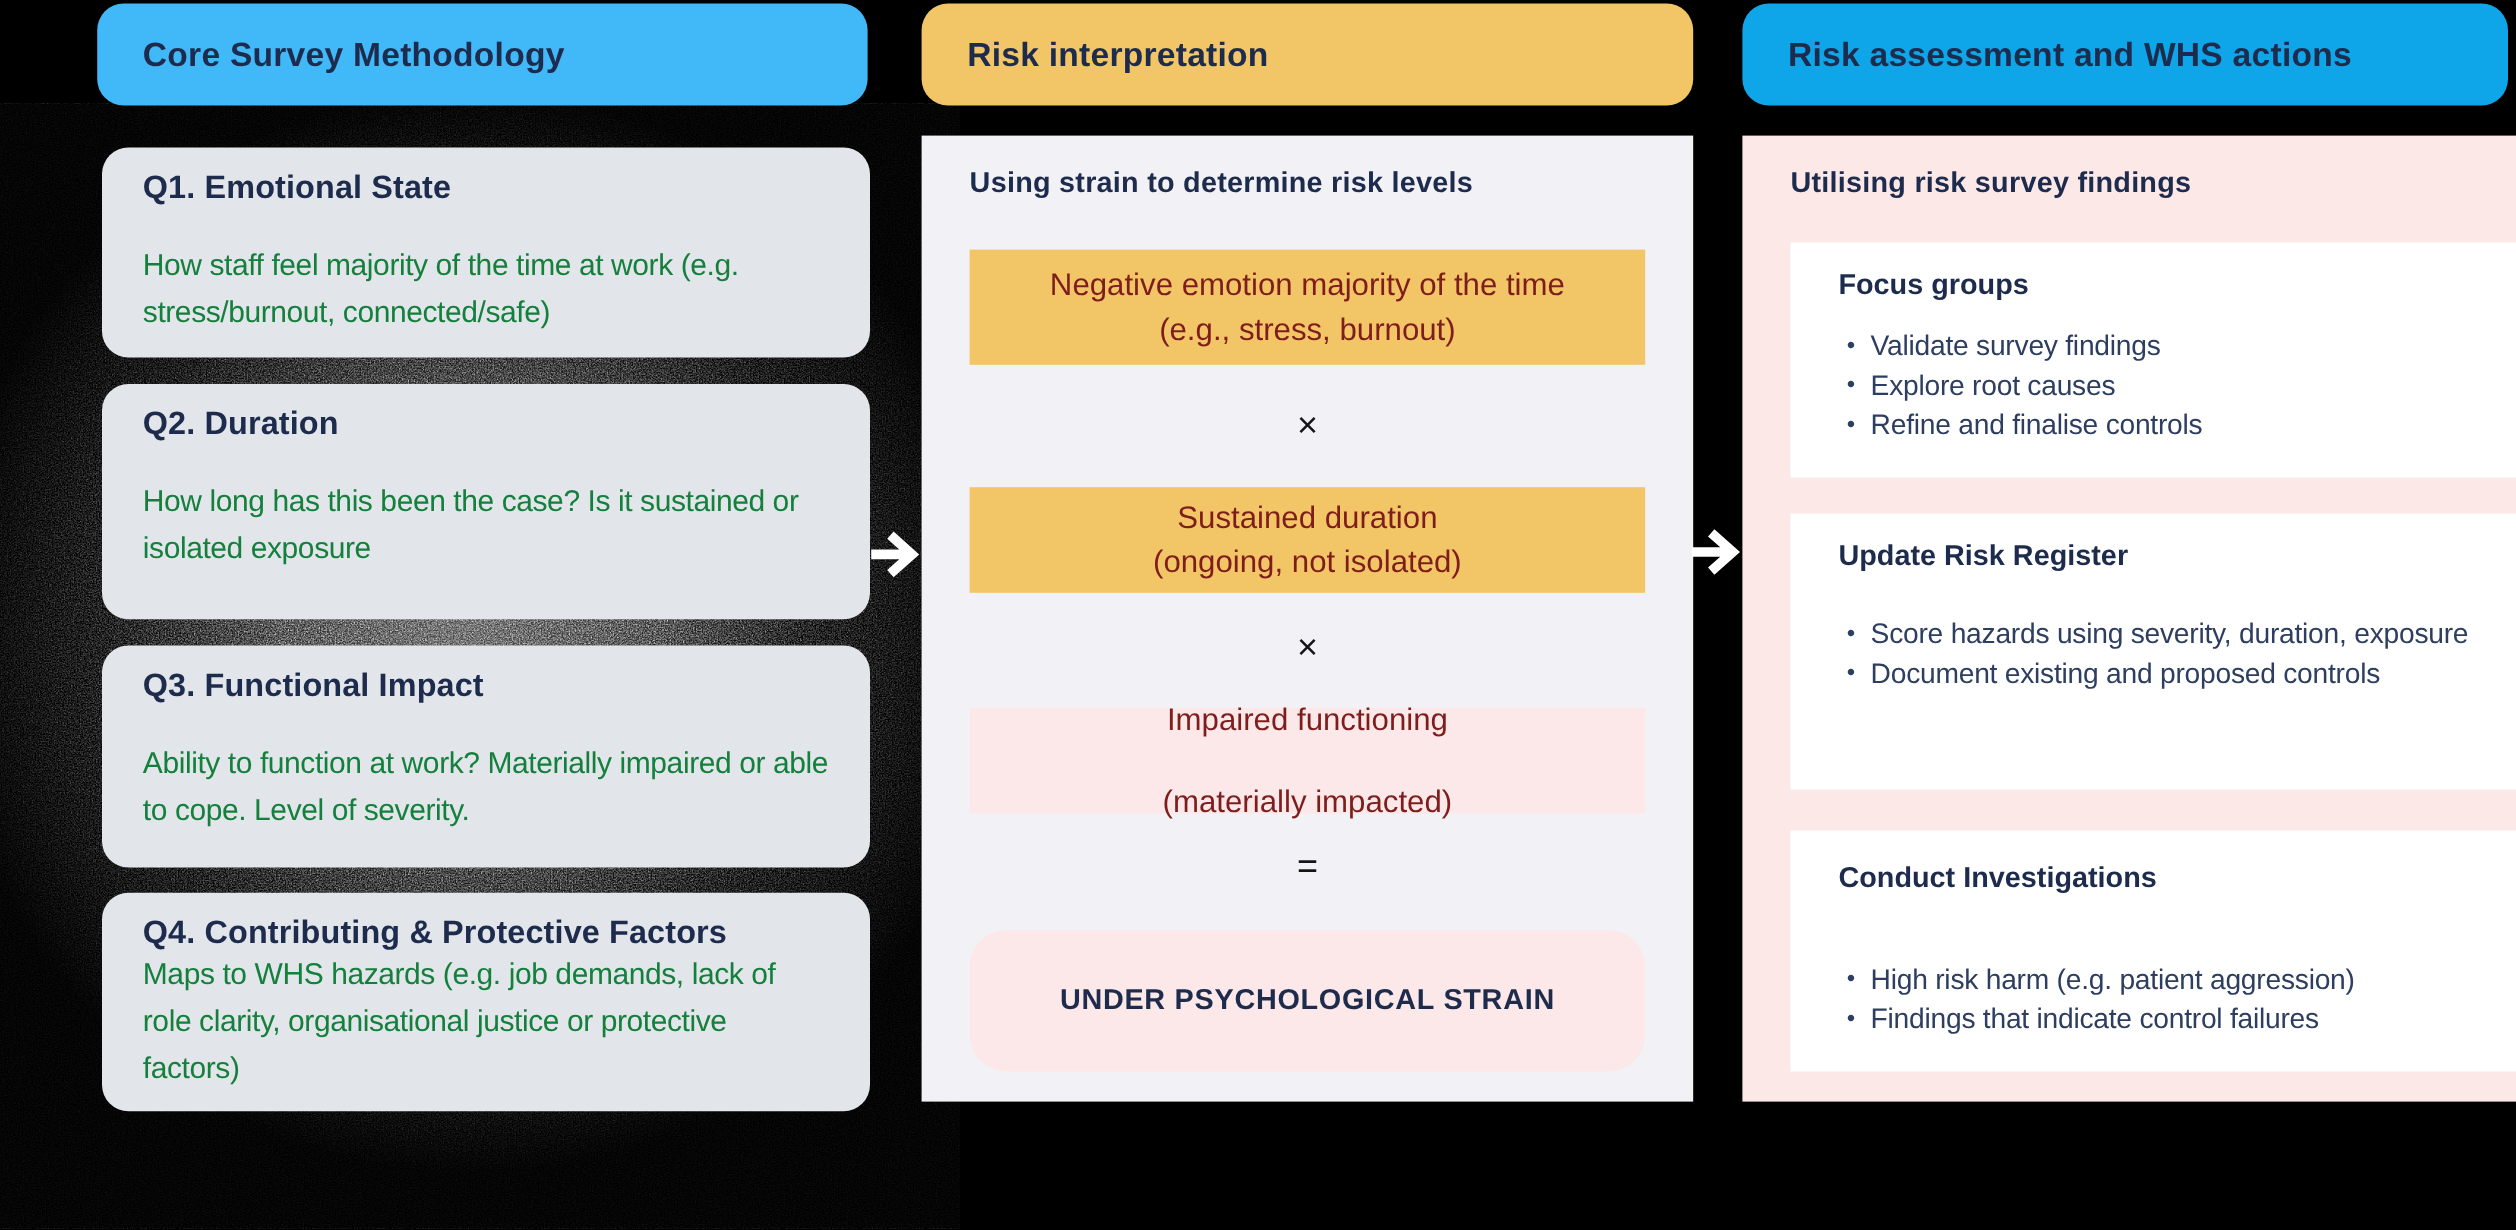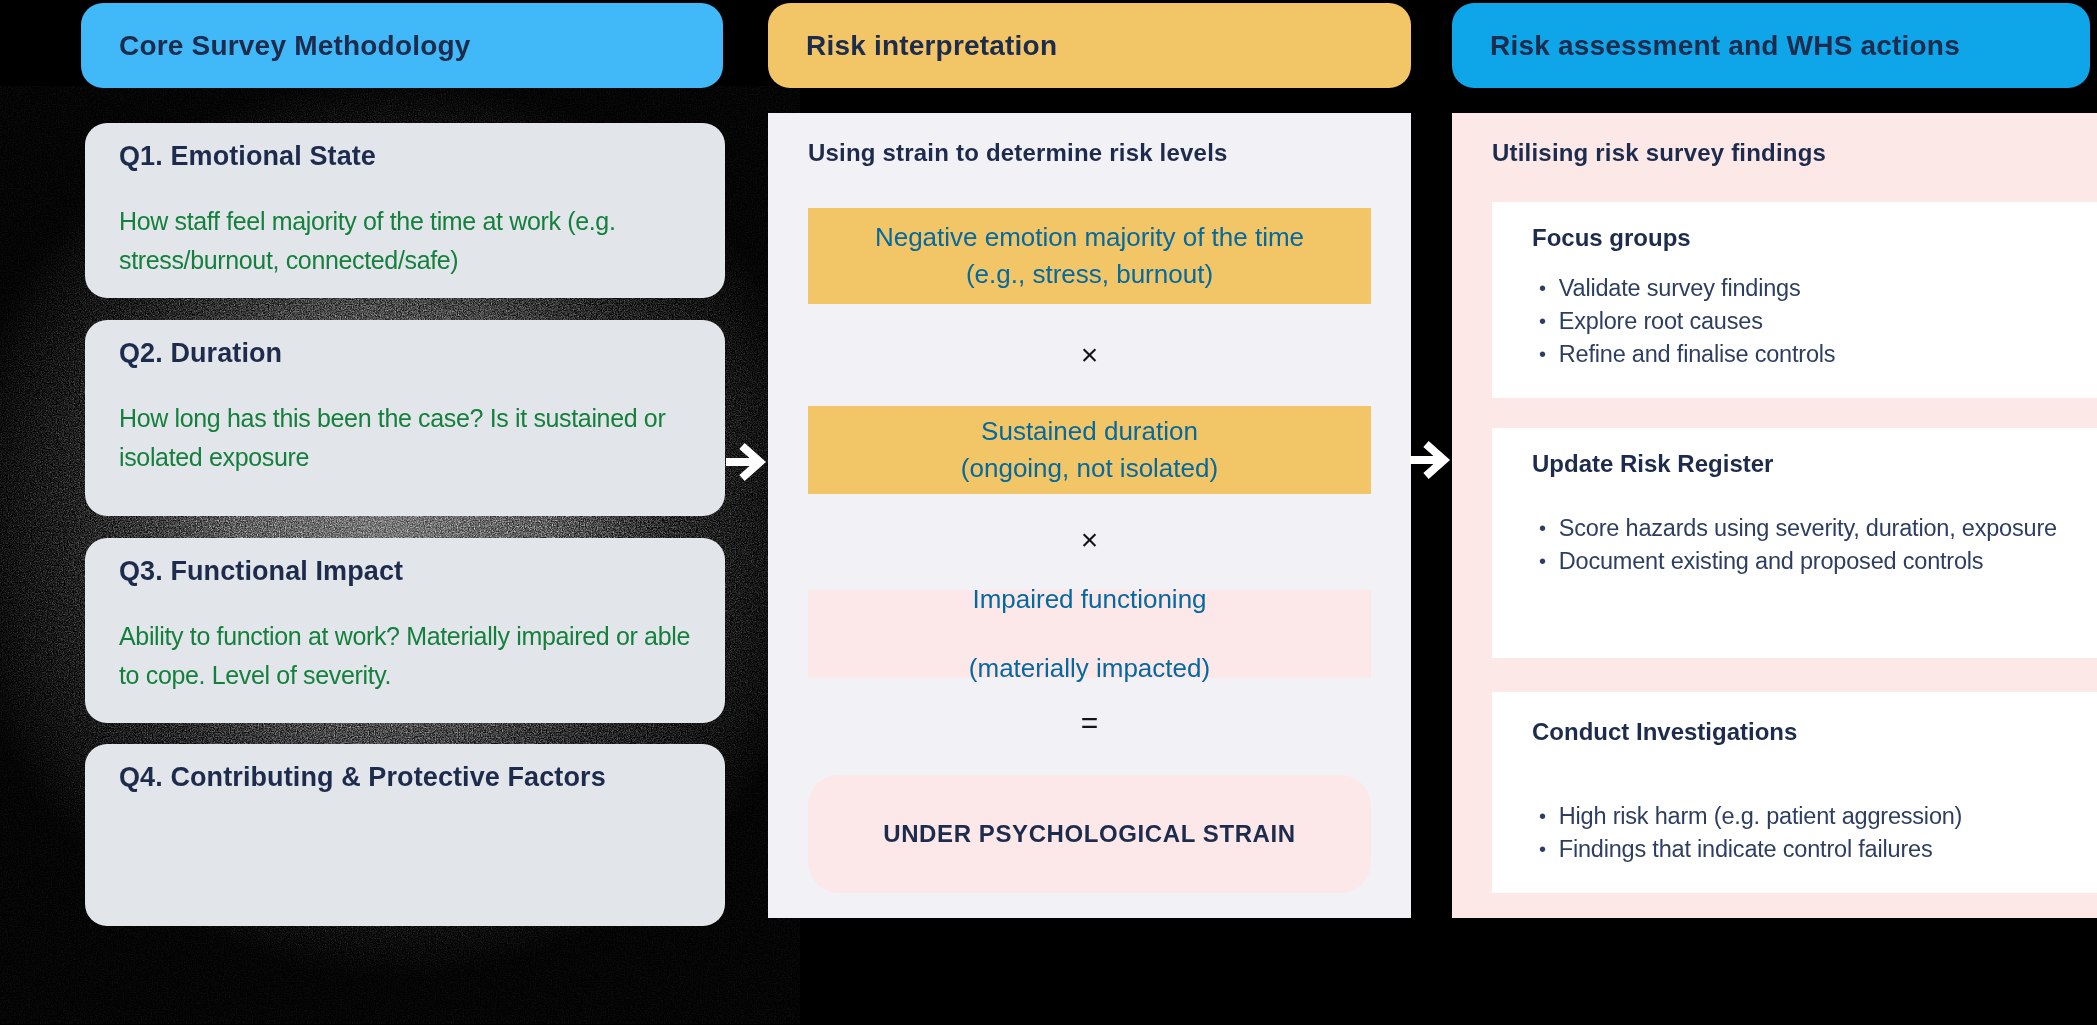--- a/index.html
+++ b/index.html
@@ -46,21 +46,21 @@
   .panel-right{left:1452px;width:645px;background:#fde8e8;}
   .panel-heading{
     position:absolute;left:40px;top:26px;font-size:24px;font-weight:bold;
     color:#1d2b4d;letter-spacing:0.2px;
   }
 
   
   .fbox{
     position:absolute;left:40px;width:563px;box-sizing:border-box;
     display:flex;flex-direction:column;justify-content:center;align-items:center;
-    text-align:center;font-size:26px;line-height:1.42;color:#0369a1;
+    text-align:center;font-size:26px;line-height:1.42;color:#7f1d1d;
   }
   .fbox.yellow{background:#f2c566;}
   .fbox.pink{background:#fce8e8;gap:32px;}
   .fbox.strain{font-size:24px;font-weight:bold;color:#1d2b4d;letter-spacing:0.6px;border-radius:31px;}
   .fop{
     position:absolute;left:0;width:643px;height:40px;line-height:40px;
     text-align:center;font-size:30px;color:#141414;font-weight:500;
   }
 
   
@@ -114,20 +114,21 @@
       <div class="qbody">How long has this been the case? Is it sustained or isolated exposure</div>
     </div>
 
     <div class="qcard" style="top:538px;height:185px">
       <div class="qtitle">Q3. Functional Impact</div>
       <div class="qbody">Ability to function at work? Materially impaired or able to cope. Level of severity.</div>
     </div>
 
     <div class="qcard tight" style="top:744px;height:182px">
       <div class="qtitle">Q4. Contributing &amp; Protective Factors</div>
+      <div class="qbody">Maps to WHS hazards (e.g. job demands, lack of role clarity, organisational justice or protective factors)</div>
     </div>
   </section>
 
   <svg class="arrow" style="left:722px;top:438px" width="50" height="48">
     <path d="M4 24 H34 M20 8 L38 24 L20 40" stroke="#ffffff" stroke-width="8" fill="none"></path>
   </svg>
 
   <section>
     <div class="hdr hdr-yellow">
       <span>Risk interpretation</span>

